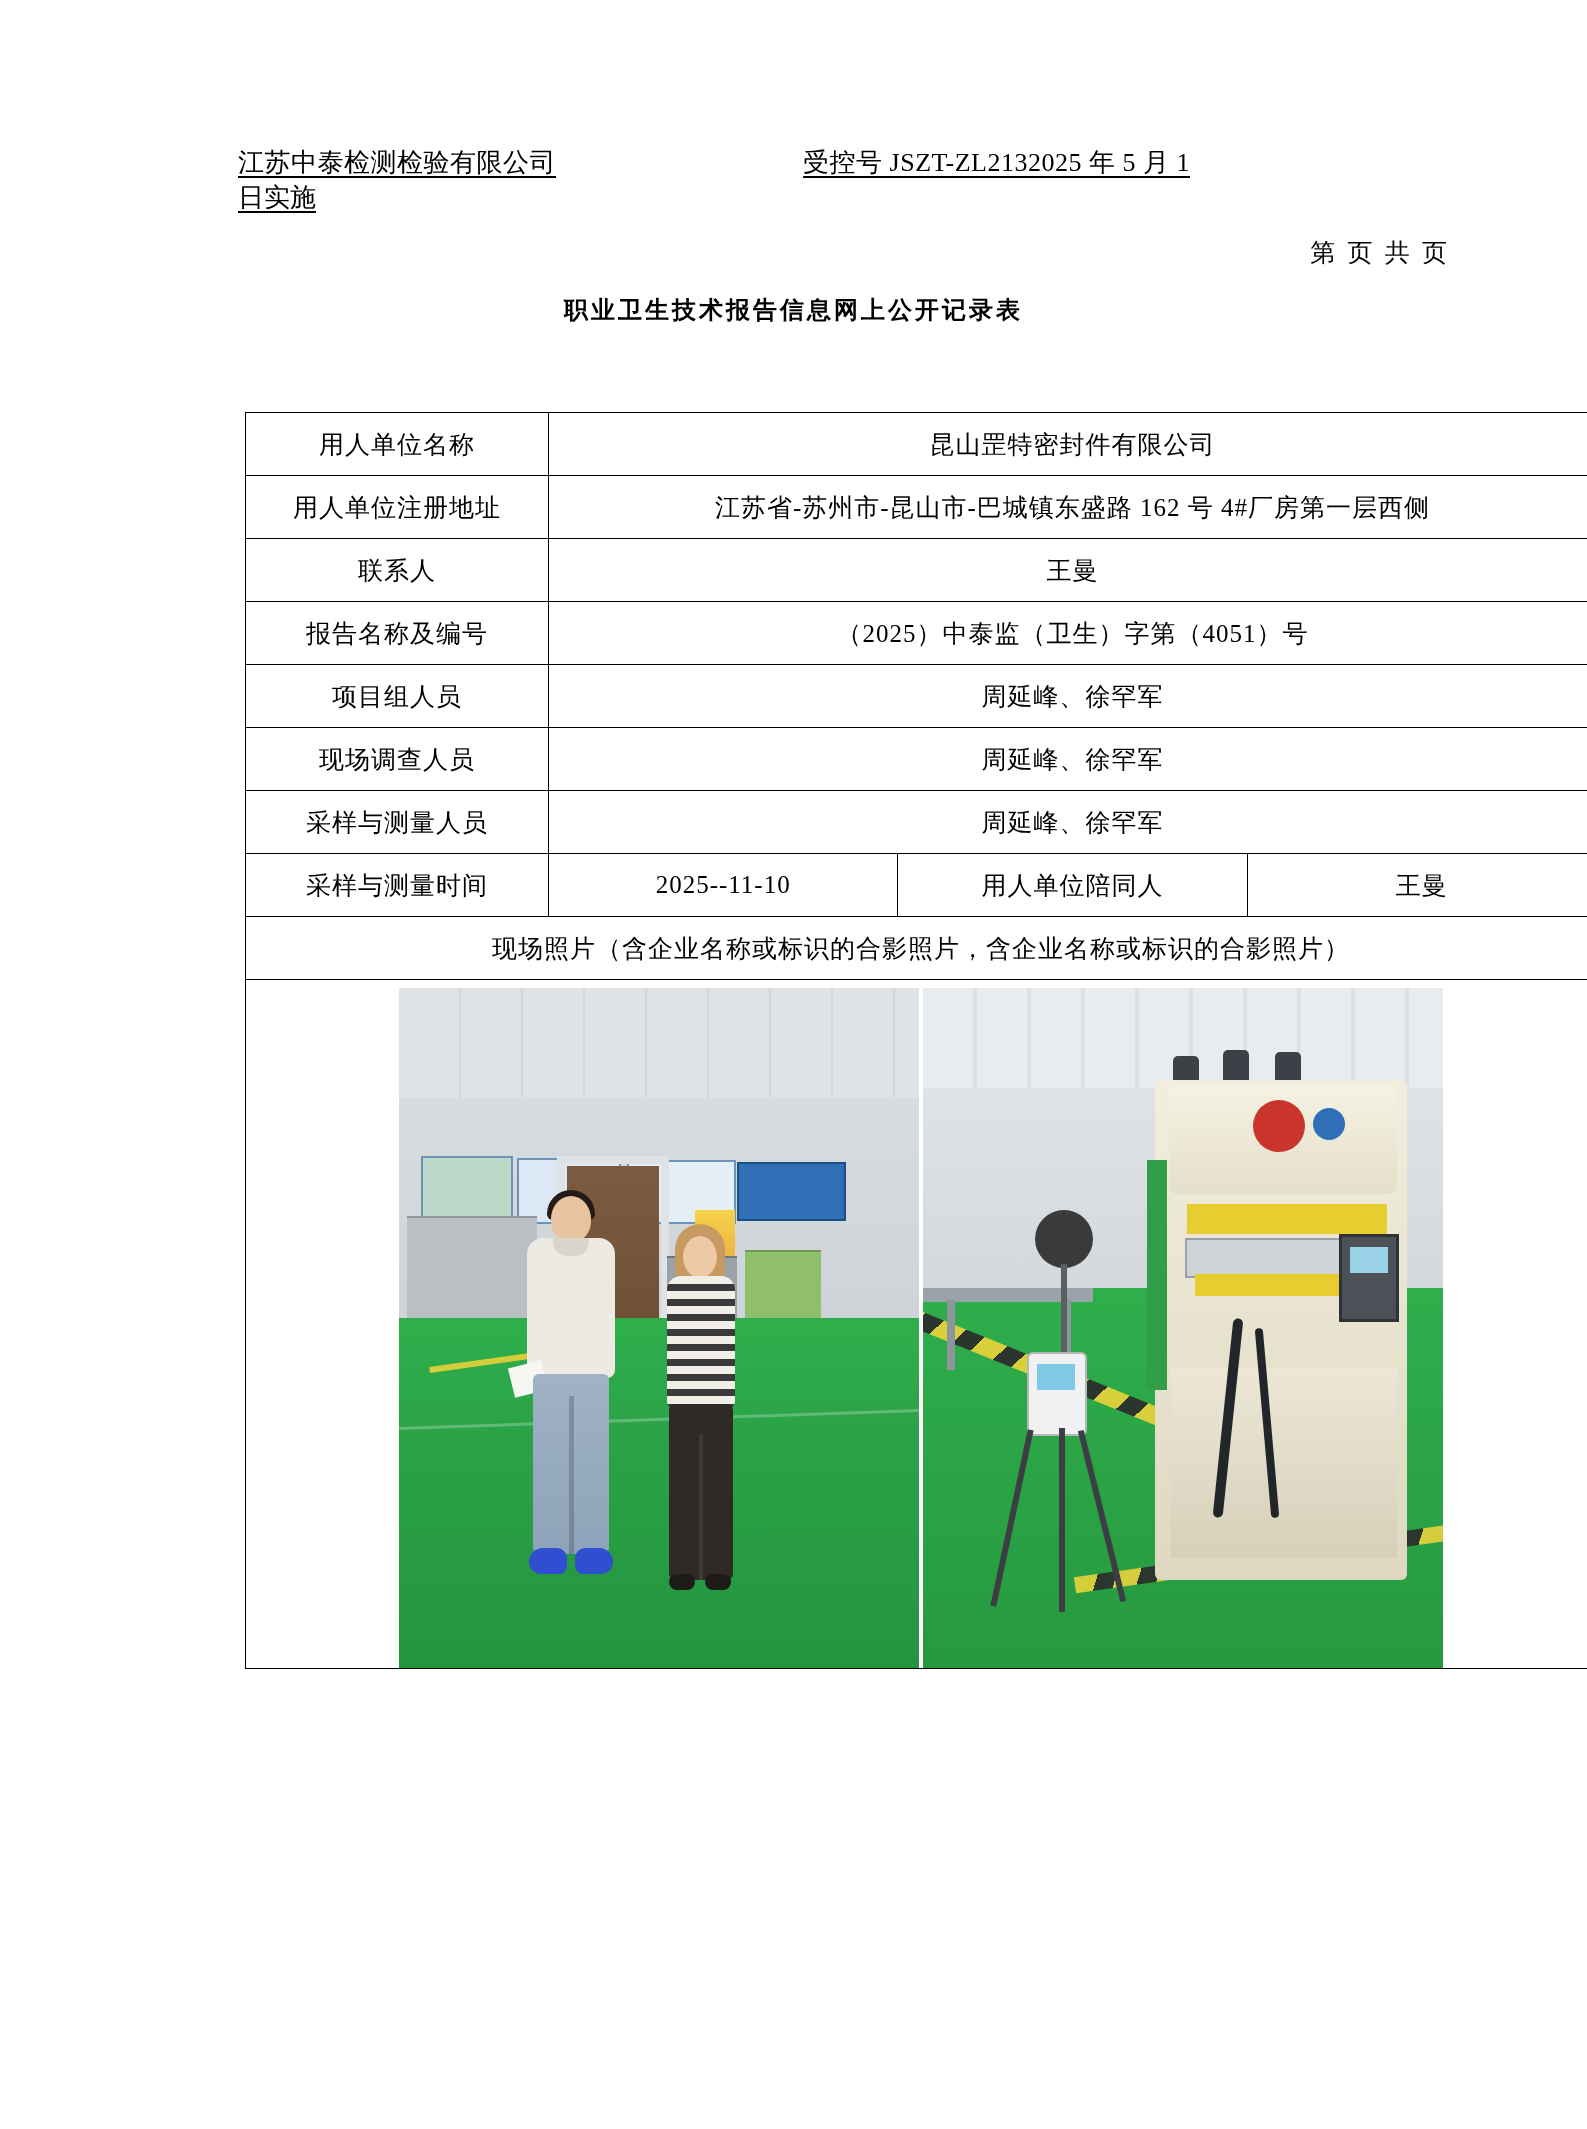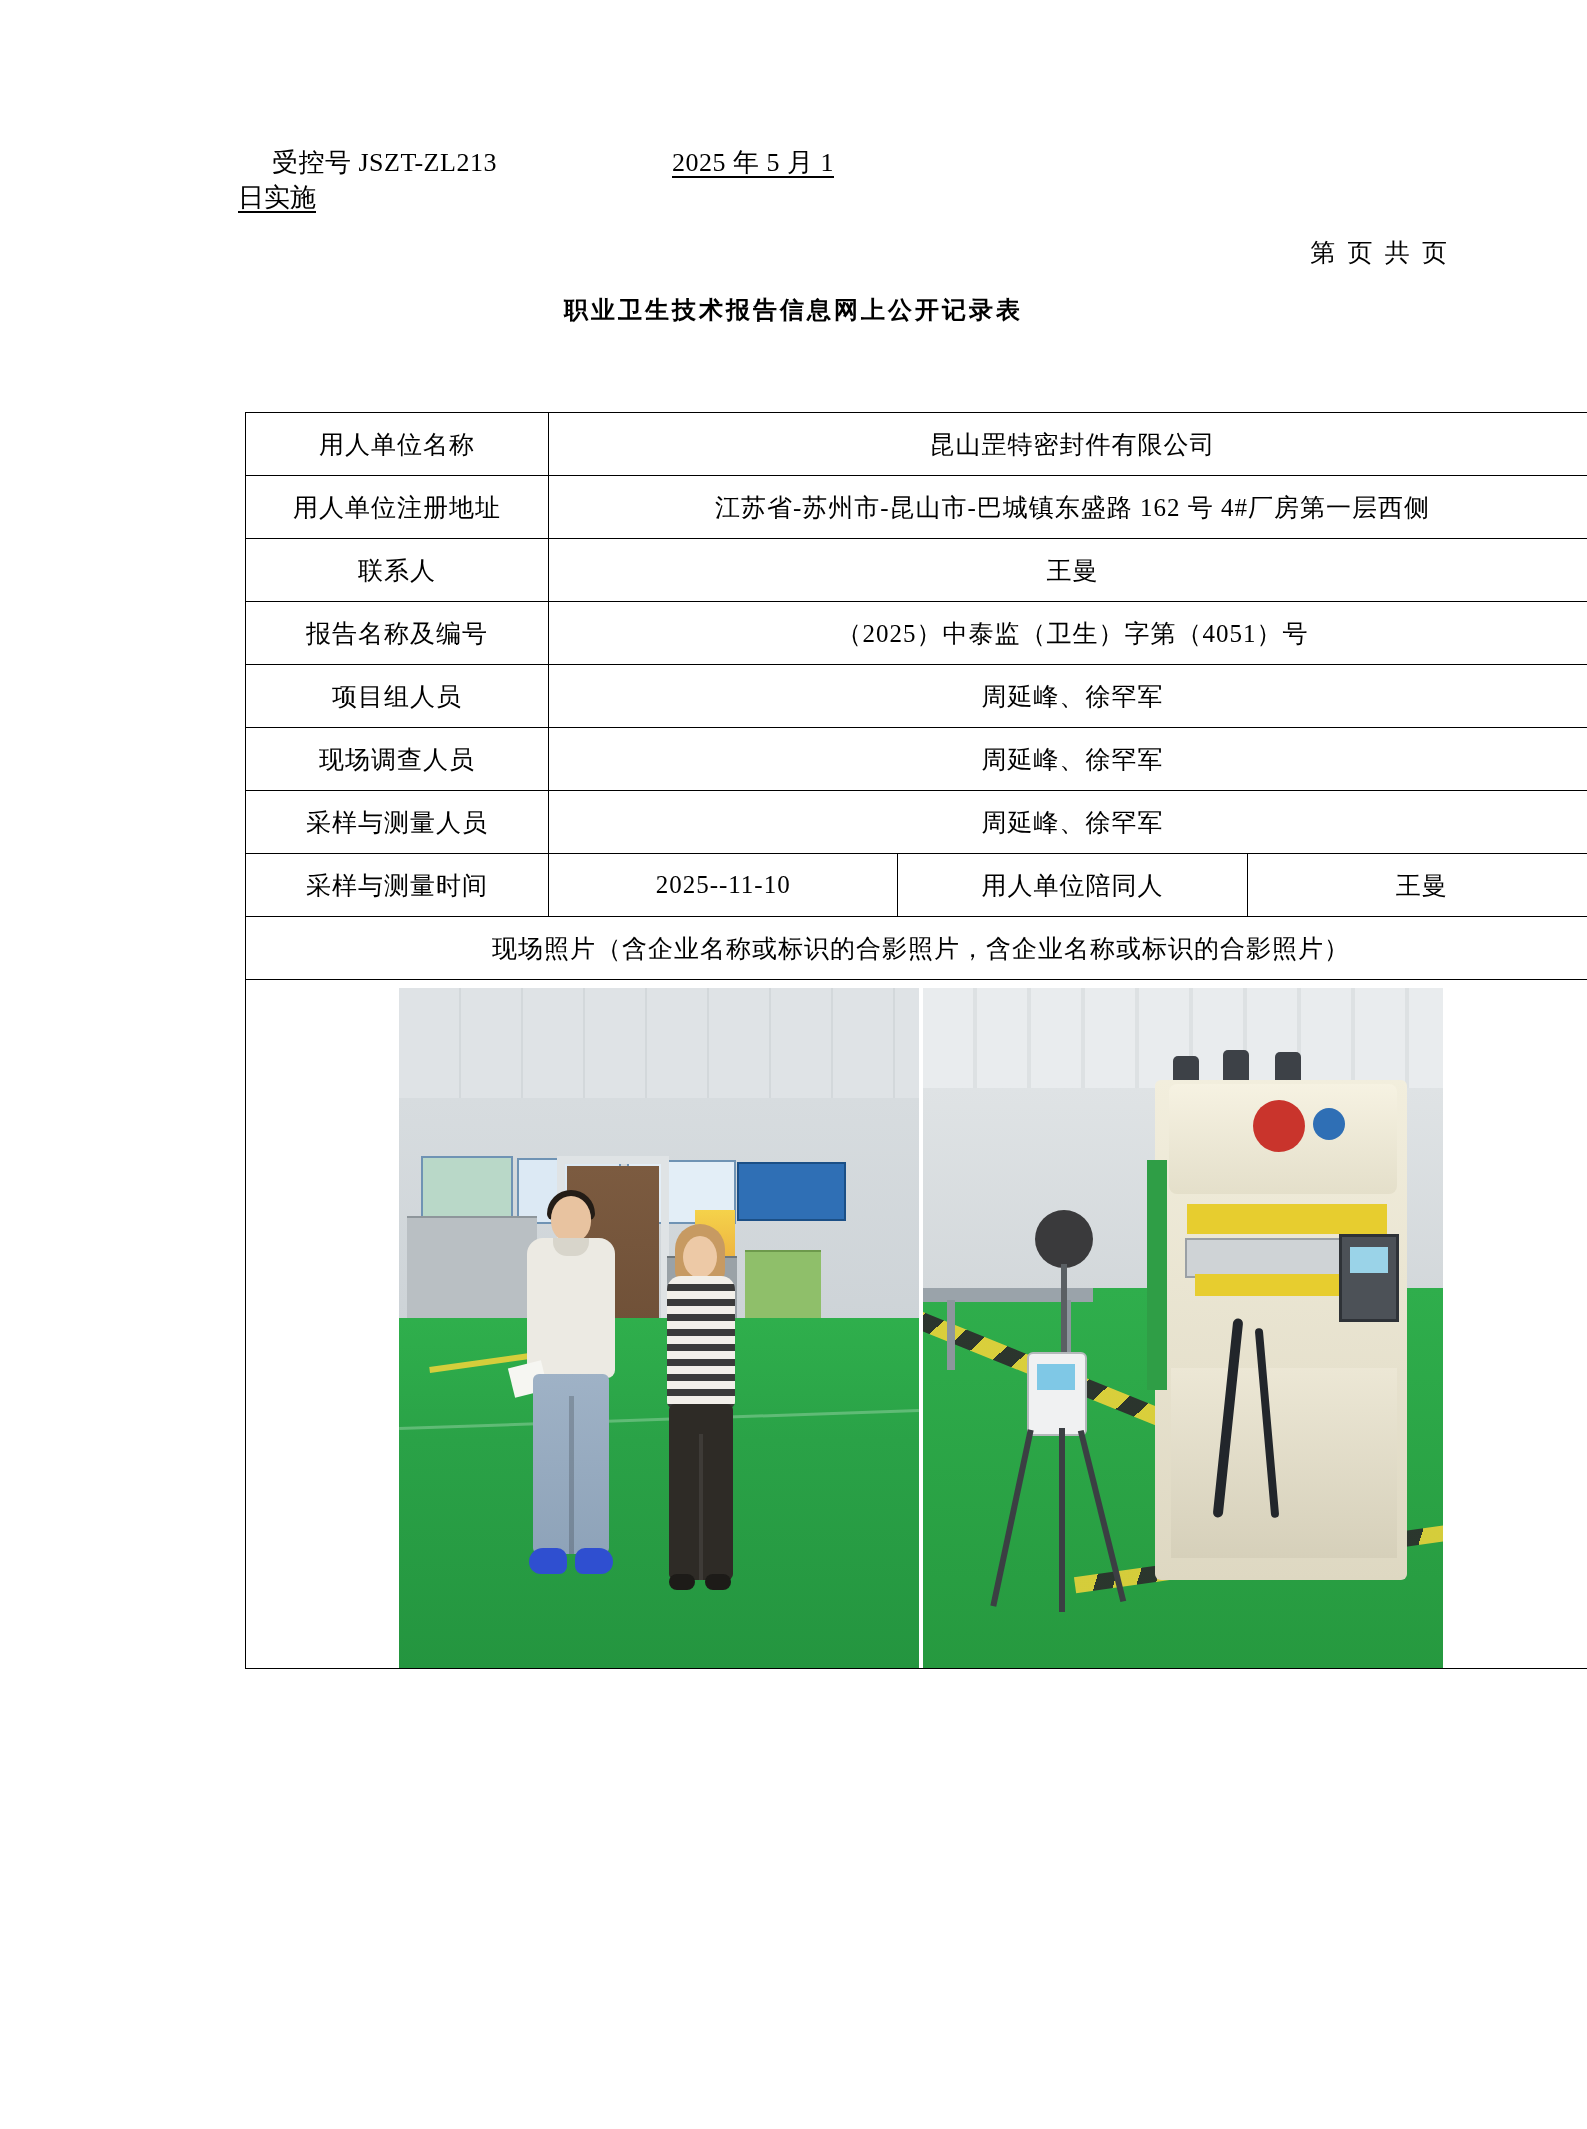--- a/index.html
+++ b/index.html
@@ -36,23 +36,23 @@
     letter-spacing: 0.5px;
     white-space: nowrap;
   }
   .hdr-company {
     width: 390px;
     text-decoration: underline;
     text-underline-offset: 5px;
   }
   .hdr-control {
     width: 400px;
-    text-align: left;
+    text-align: right;
+    text-decoration: underline;
     text-underline-offset: 5px;
-    margin-left: 34px;
   }
   .hdr-date {
     flex: 1;
     text-align: left;
     text-decoration: underline;
     text-underline-offset: 5px;
   }
   .header-line2 {
     font-size: 26px;
     margin-top: 0;
@@ -274,20 +274,21 @@
   .p2 .benchleg{ position:absolute; left:24px; top:312px; width:8px; height:70px; background:#8d969d;}
   .p2 .benchleg2{position:absolute; left:140px; top:312px; width:8px; height:66px; background:#8d969d;}
 </style>
 </head>
 <body>
 
 <div class="page">
 
   <div class="header">
     <div class="header-line">
+      <span class="hdr-company">江苏中泰检测检验有限公司</span>
       <span class="hdr-control">受控号 JSZT-ZL213</span>
       <span class="hdr-date">2025 年 5 月 1</span>
     </div>
     <div class="header-line2">日实施</div>
   </div>
 
   <div class="page-no">第  页 共  页</div>
 
   <div class="doc-title">职业卫生技术报告信息网上公开记录表</div>
 

